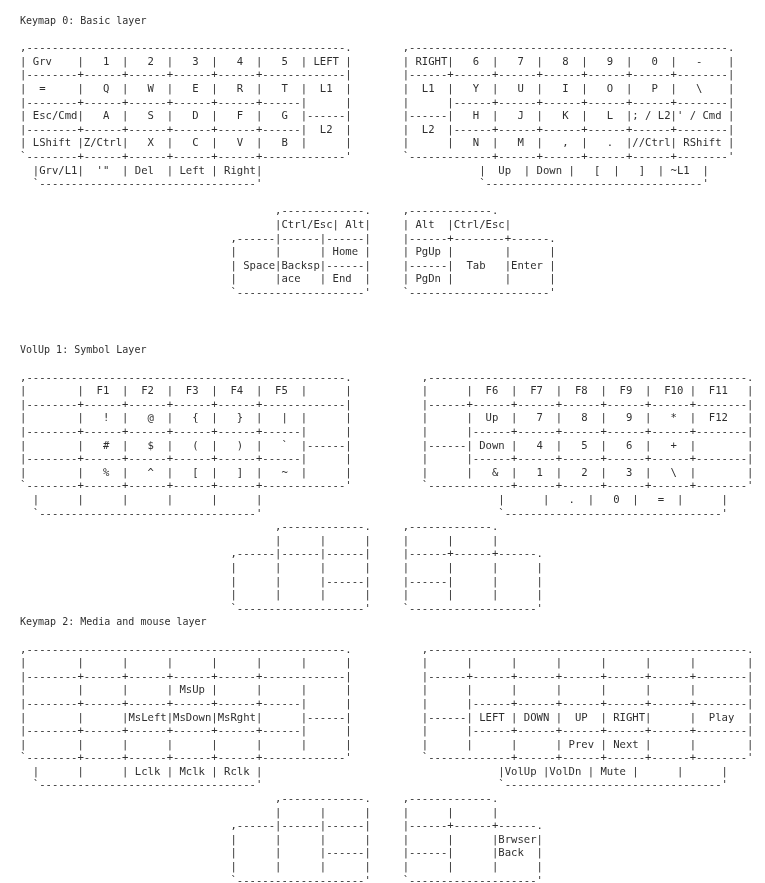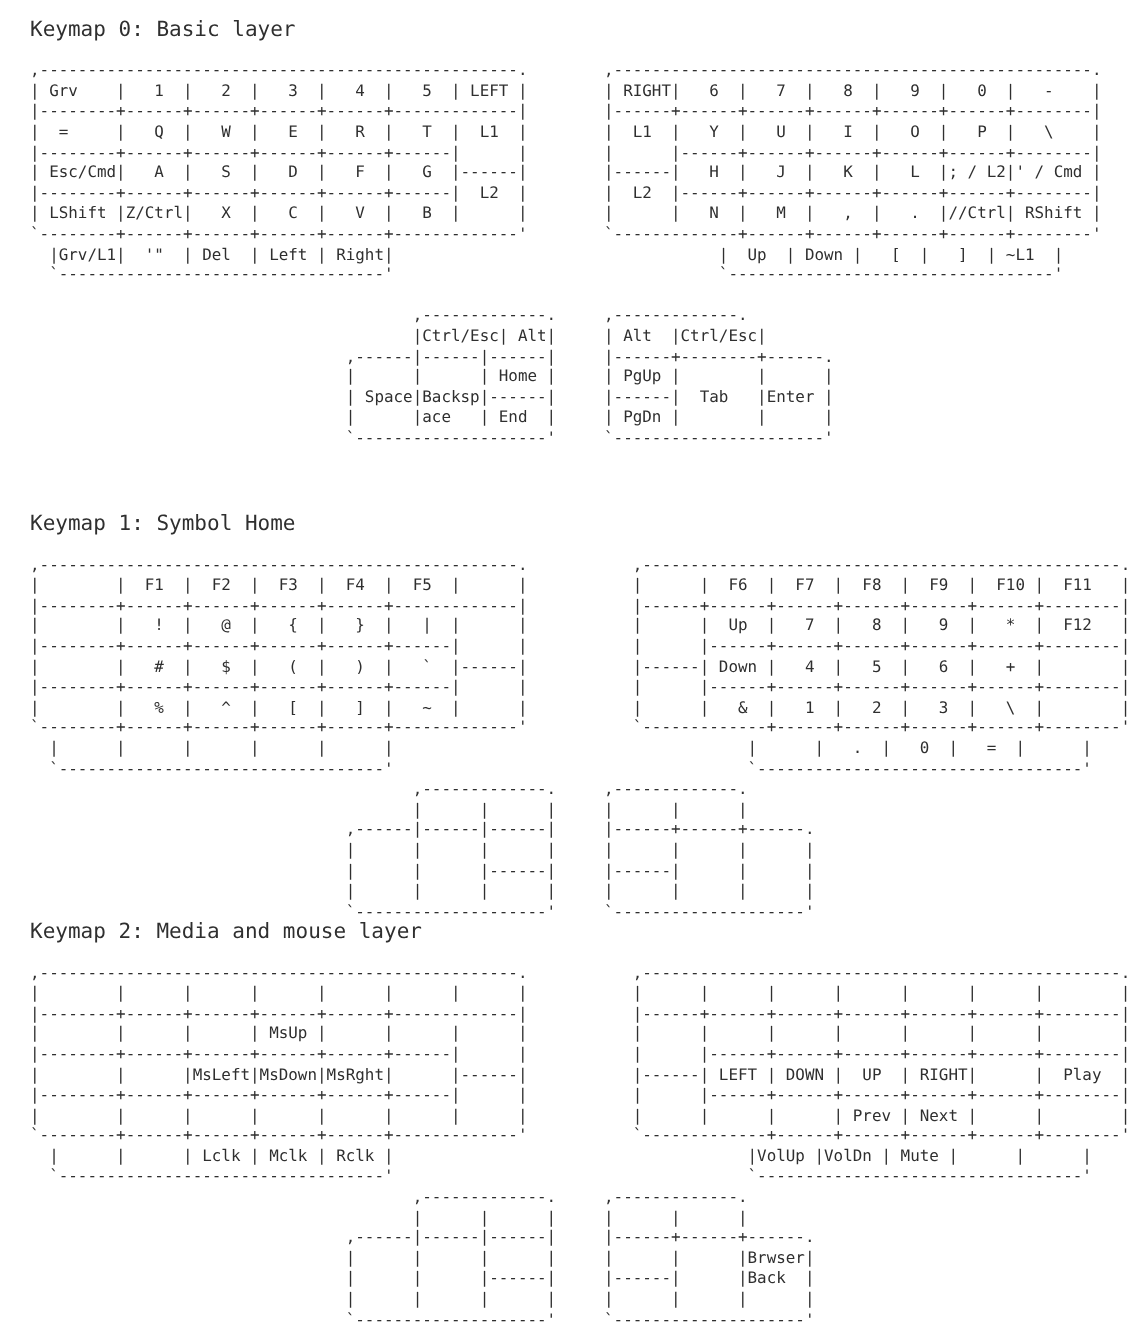--- a/index.html
+++ b/index.html
@@ -10,21 +10,21 @@
   .page {
     width: 765px;
     min-height: 883px;
     box-sizing: border-box;
     padding: 14px 0 20px 20px;
     background: #ffffff;
     overflow: hidden;
   }
   .kmap-title {
     font-family: "DejaVu Sans Mono", "Liberation Mono", monospace;
-    font-size: 14px;
+    font-size: 10px;
     line-height: 13.6px;
     color: #2f2f2f;
     white-space: pre;
     margin: 0 0 13.6px 0; 
   }
   .kmap-art {
     font-family: "DejaVu Sans Mono", "Liberation Mono", monospace;
     font-size: 10.6px;
     line-height: 13.6px;
     color: #2f2f2f;
@@ -58,21 +58,21 @@
                                         ,-------------.     ,-------------.
                                         |Ctrl/Esc| Alt|     | Alt  |Ctrl/Esc|
                                  ,------|------|------|     |------+--------+------.
                                  |      |      | Home |     | PgUp |        |      |
                                  | Space|Backsp|------|     |------|  Tab   |Enter |
                                  |      |ace   | End  |     | PgDn |        |      |
                                  `--------------------'     `----------------------'</pre>
   </section>
 
   <section class="kmap-section section-1">
-    <div class="kmap-title">Keymap 1: Symbol Home</div>
+    <div class="kmap-title">VolUp 1: Symbol Layer</div>
     <pre class="kmap-art">,--------------------------------------------------.           ,--------------------------------------------------.
 |        |  F1  |  F2  |  F3  |  F4  |  F5  |      |           |      |  F6  |  F7  |  F8  |  F9  |  F10 |  F11   |
 |--------+------+------+------+------+-------------|           |------+------+------+------+------+------+--------|
 |        |   !  |   @  |   {  |   }  |   |  |      |           |      |  Up  |   7  |   8  |   9  |   *  |  F12   |
 |--------+------+------+------+------+------|      |           |      |------+------+------+------+------+--------|
 |        |   #  |   $  |   (  |   )  |   `  |------|           |------| Down |   4  |   5  |   6  |   +  |        |
 |--------+------+------+------+------+------|      |           |      |------+------+------+------+------+--------|
 |        |   %  |   ^  |   [  |   ]  |   ~  |      |           |      |   &amp;  |   1  |   2  |   3  |   \  |        |
 `--------+------+------+------+------+-------------'           `-------------+------+------+------+------+--------'
   |      |      |      |      |      |                                     |      |   .  |   0  |   =  |      |

